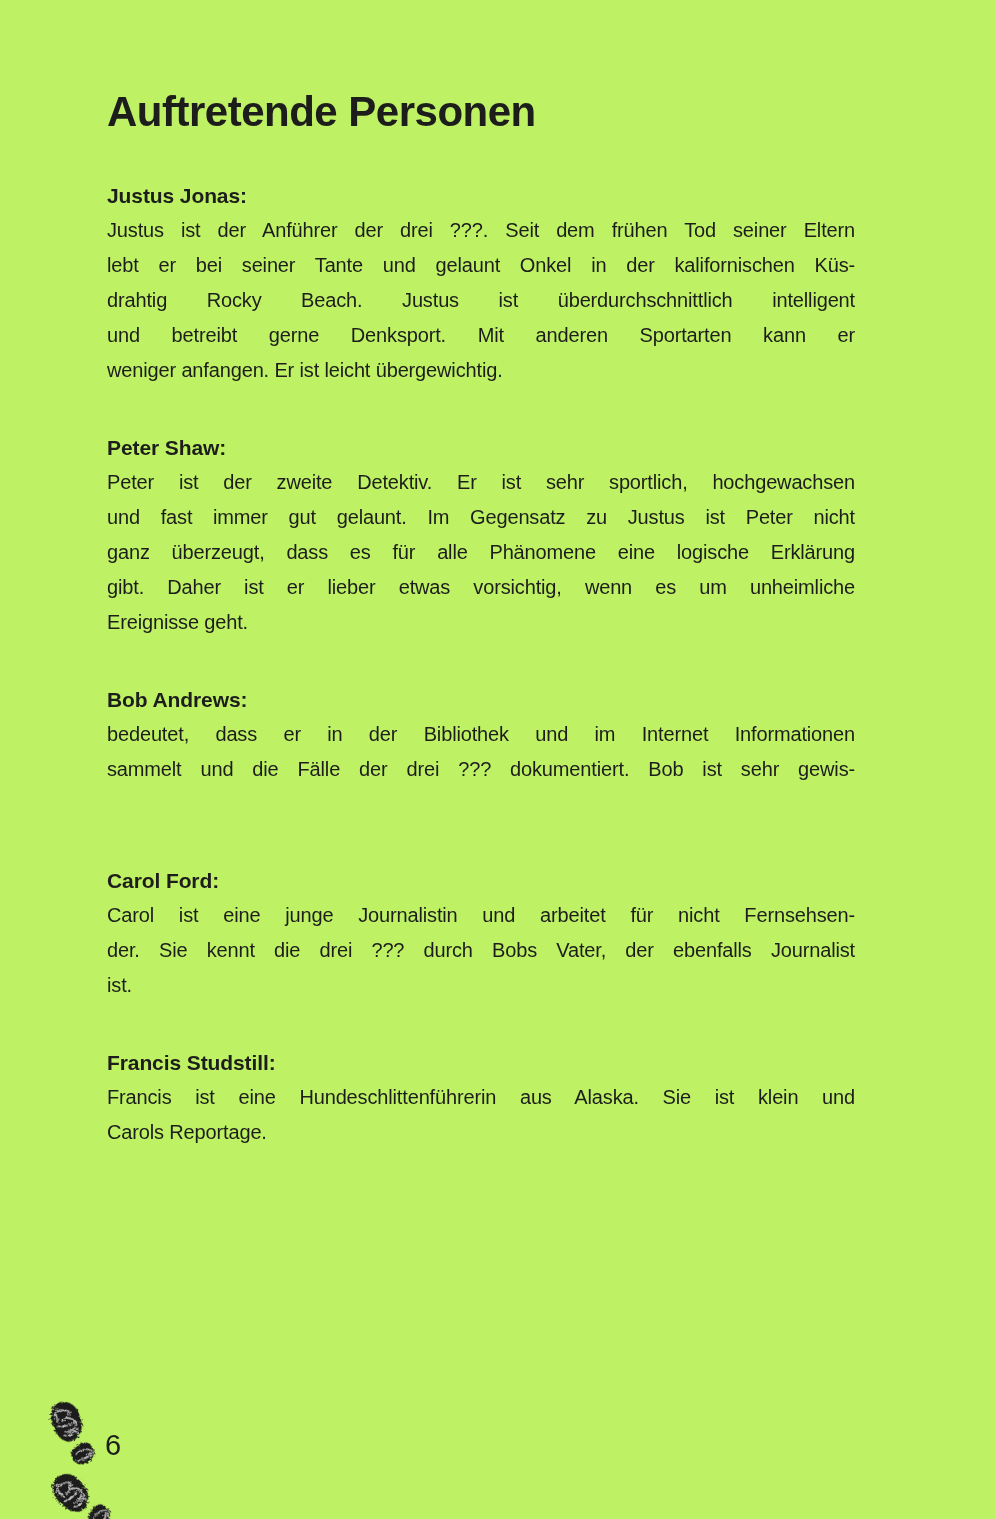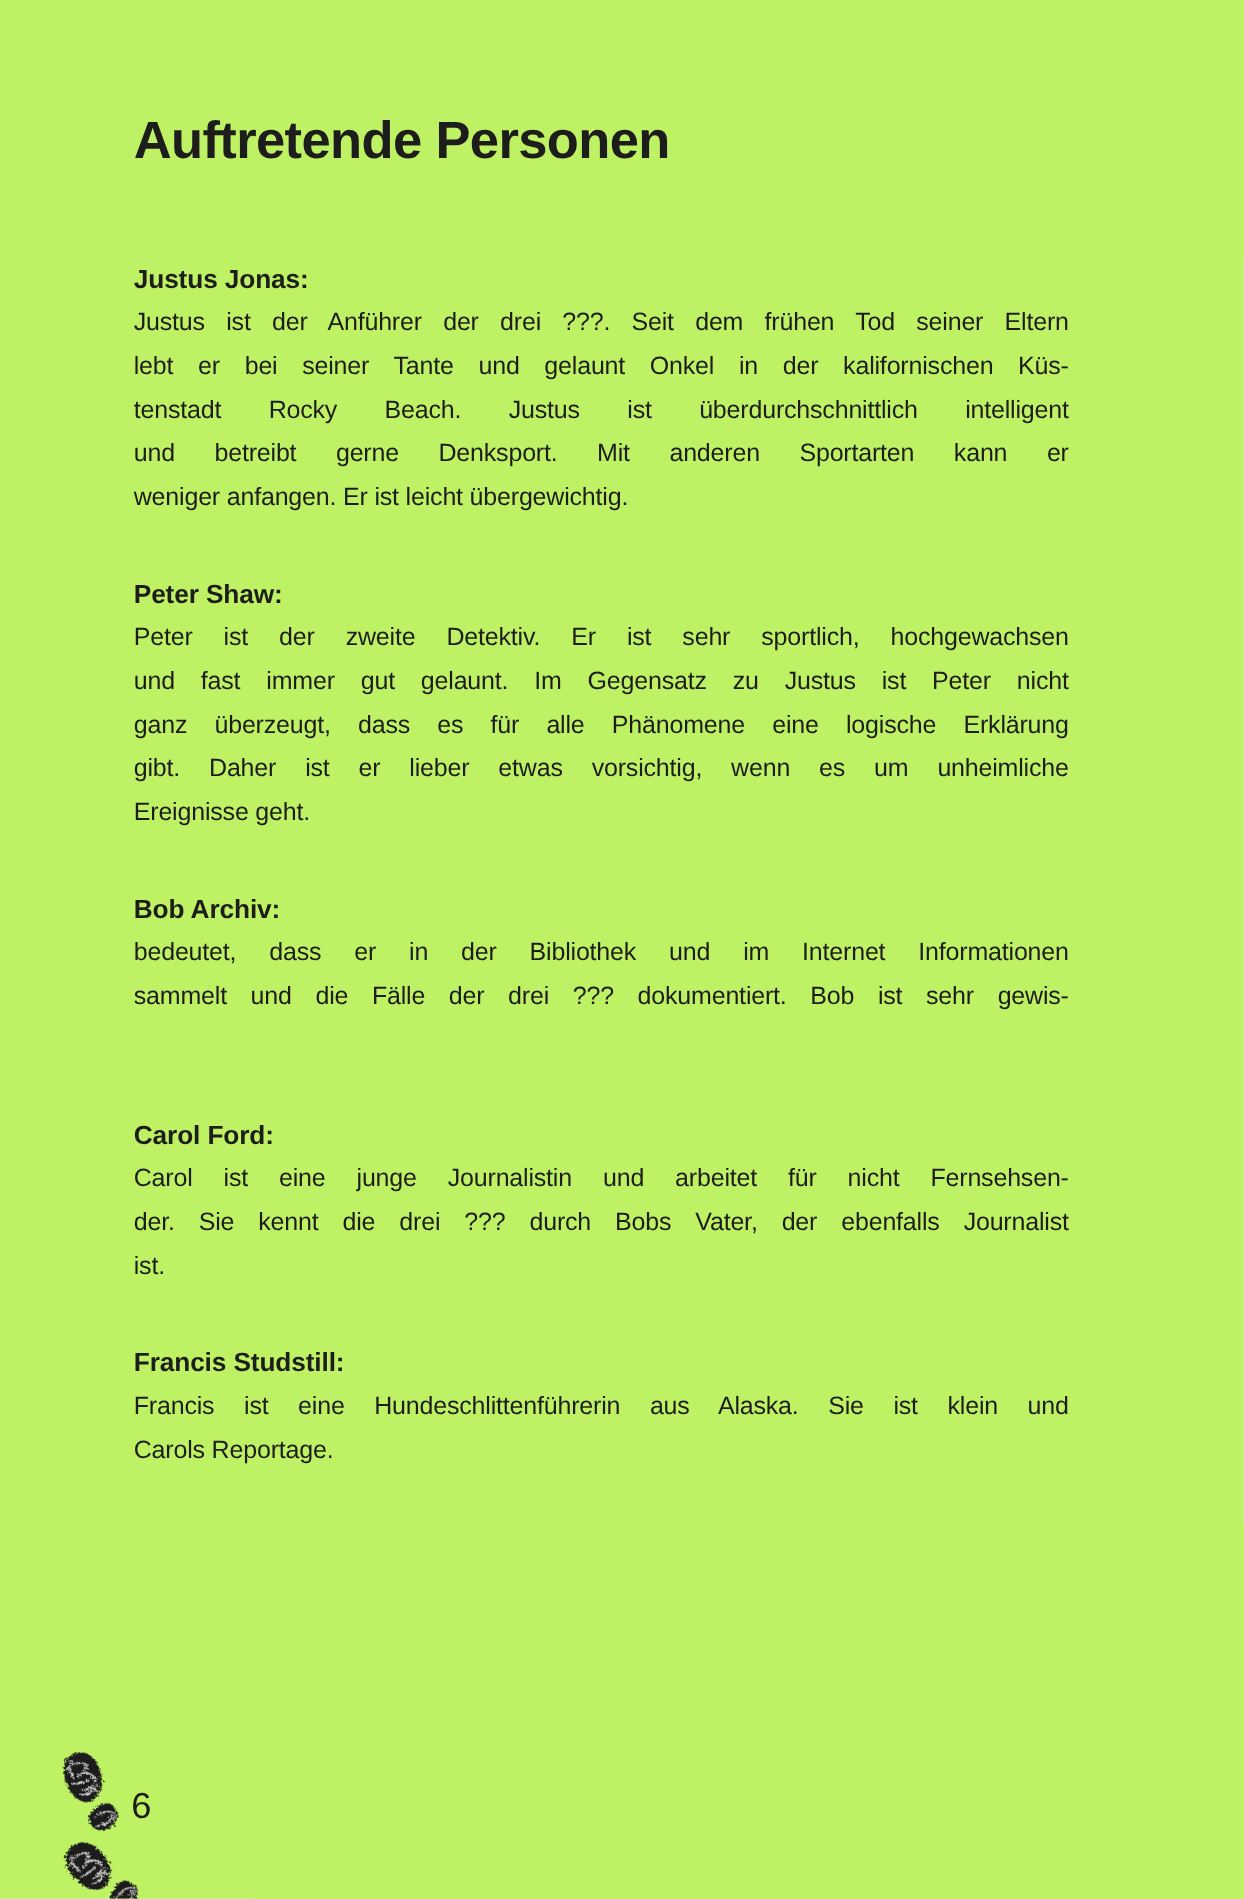--- a/index.html
+++ b/index.html
@@ -22,21 +22,21 @@
   h1.page-title {
     margin: 90px 0 0 0;
     font-size: 42px;
     line-height: 44px;
     font-weight: 700;
     letter-spacing: -0.5px;
     white-space: nowrap;
   }
   .sections { display: block; }
   .char-section { margin-top: 42px; }
-  .char-section.first { margin-top: 72px; }
+  .char-section.first { margin-top: 44px; }
   .char-section.gap-before { margin-top: 76px; }
   .char-heading {
     font-size: 21px;
     font-weight: 700;
     line-height: 35px;
     letter-spacing: -0.1px;
   }
   .char-para { font-size: 20px; letter-spacing: -0.15px; }
   .char-para .line {
     line-height: 35px;
@@ -103,37 +103,37 @@
   </svg>
 
   <div class="content">
     <h1 class="page-title">Auftretende Personen</h1>
     <div class="sections" id="sections">
         <section class="char-section first">
           <div class="char-heading">Justus Jonas:</div>
           <div class="char-para">
             <div class="line just">Justus ist der Anführer der drei ???. Seit dem frühen Tod seiner Eltern</div>
             <div class="line just">lebt er bei seiner Tante und gelaunt Onkel in der kalifornischen Küs-</div>
-            <div class="line just">tenstadt Rocky Beach. Justus ist überdurchschnittlich intelligent</div>
+            <div class="line just">drahtig Rocky Beach. Justus ist überdurchschnittlich intelligent</div>
             <div class="line just">und betreibt gerne Denksport. Mit anderen Sportarten kann er</div>
             <div class="line">weniger anfangen. Er ist leicht übergewichtig.</div>
           </div>
         </section>
         <section class="char-section">
           <div class="char-heading">Peter Shaw:</div>
           <div class="char-para">
             <div class="line just">Peter ist der zweite Detektiv. Er ist sehr sportlich, hochgewachsen</div>
             <div class="line just">und fast immer gut gelaunt. Im Gegensatz zu Justus ist Peter nicht</div>
             <div class="line just">ganz überzeugt, dass es für alle Phänomene eine logische Erklärung</div>
             <div class="line just">gibt. Daher ist er lieber etwas vorsichtig, wenn es um unheimliche</div>
             <div class="line">Ereignisse geht.</div>
           </div>
         </section>
         <section class="char-section">
-          <div class="char-heading">Bob Archiv:</div>
+          <div class="char-heading">Bob Andrews:</div>
           <div class="char-para">
             <div class="line just">bedeutet, dass er in der Bibliothek und im Internet Informationen</div>
             <div class="line just">sammelt und die Fälle der drei ??? dokumentiert. Bob ist sehr gewis-</div>
           </div>
         </section>
         <section class="char-section gap-before">
           <div class="char-heading">Carol Ford:</div>
           <div class="char-para">
             <div class="line just">Carol ist eine junge Journalistin und arbeitet für nicht Fernsehsen-</div>
             <div class="line just">der. Sie kennt die drei ??? durch Bobs Vater, der ebenfalls Journalist</div>

